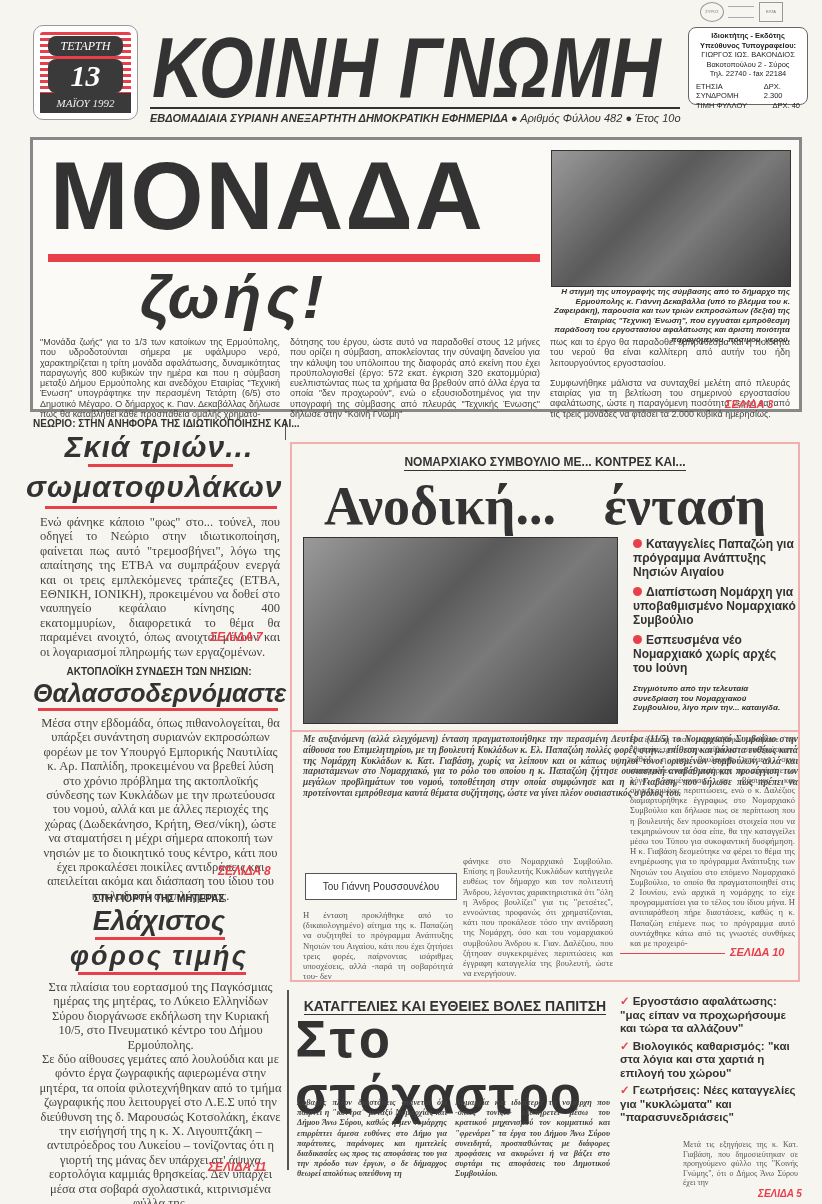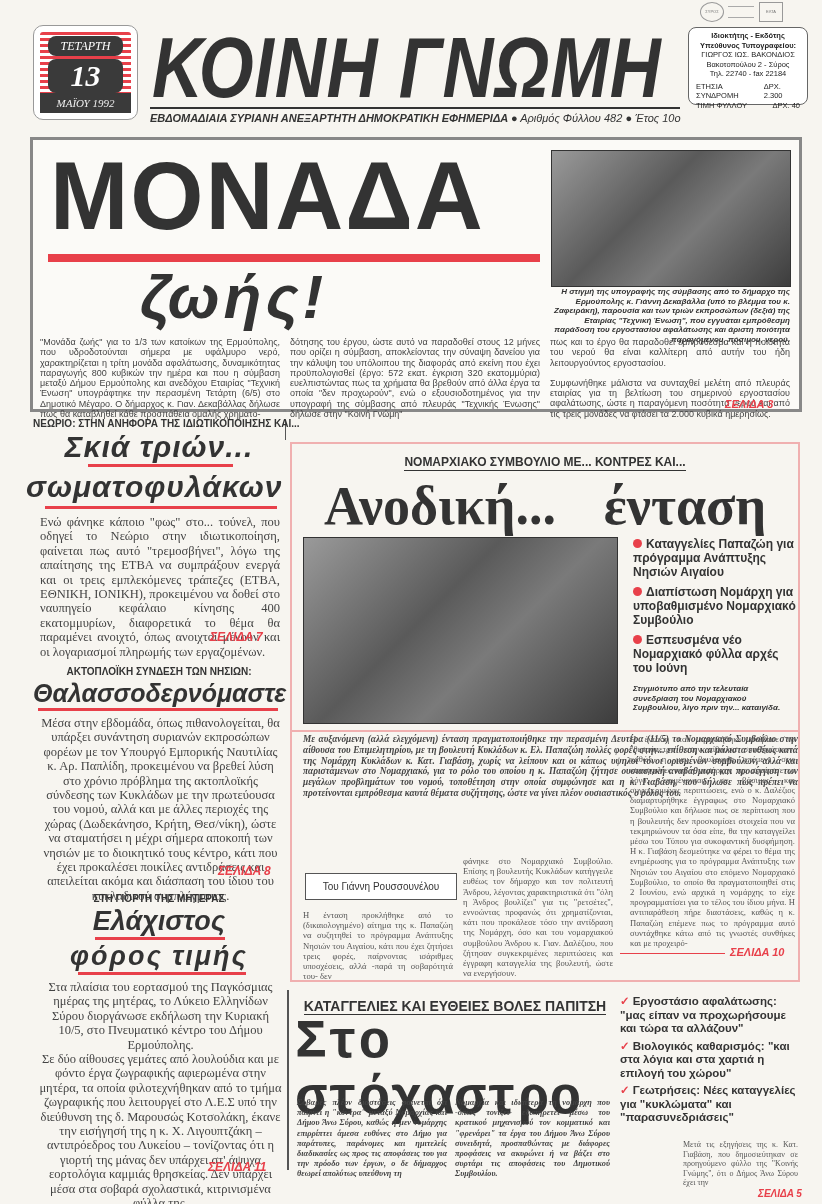--- a/index.html
+++ b/index.html
@@ -149,21 +149,21 @@
 <div class="abs midbox2"></div>
 <div class="abs midkicker"><span>ΝΟΜΑΡΧΙΑΚΟ ΣΥΜΒΟΥΛΙΟ ΜΕ... ΚΟΝΤΡΕΣ ΚΑΙ...</span></div>
 <div class="abs anodiki">
   <span>Ανοδική...</span>
   <span>ένταση</span>
 </div>
 <div class="abs photo photo2"></div>
 <div class="abs bullets">
   <div class="bullet"><span class="dot"></span><span>Καταγγελίες Παπαζώη για πρόγραμμα Ανάπτυξης Νησιών Αιγαίου</span></div>
   <div class="bullet"><span class="dot"></span><span>Διαπίστωση Νομάρχη για υποβαθμισμένο Νομαρχιακό Συμβούλιο</span></div>
-  <div class="bullet"><span class="dot"></span><span>Εσπευσμένα νέο Νομαρχιακό φύλλα αρχές του Ιούνη</span></div>
+  <div class="bullet"><span class="dot"></span><span>Εσπευσμένα νέο Νομαρχιακό χωρίς αρχές του Ιούνη</span></div>
 </div>
 <div class="abs caption-it cap2">Στιγμιότυπο από την τελευταία συνεδρίαση του Νομαρχιακού Συμβουλίου, λίγο πριν την... καταιγίδα.</div>
 <div class="abs lead2">Με αυξανόμενη (αλλά ελεγχόμενη) ένταση πραγματοποιήθηκε την περασμένη Δευτέρα (11/5) το Νομαρχιακό Συμβούλιο στην αίθουσα του Επιμελητηρίου, με τη βουλευτή Κυκλάδων κ. Ελ. Παπαζώη πολλές φορές στην... επίθεση και μάλιστα ευθέως κατά της Νομάρχη Κυκλάδων κ. Κατ. Γιαβάση, χωρίς να λείπουν και οι κάπως υψηλοί τόνοι ορισμένων συμβούλων, αλλά και παριστάμενων στο Νομαρχιακό, για το ρόλο του οποίου η κ. Παπαζώη ζήτησε ουσιαστική αναβάθμιση και προσέγγιση των μεγάλων προβλημάτων του νομού, τοποθέτηση στην οποία συμφώνησε και η κ. Γιαβάση, που δήλωσε πως πρέπει να προτείνονται εμπρόθεσμα καυτά θέματα συζήτησης, ώστε να γίνει πλέον ουσιαστικός ο ρόλος του.</div>
 <div class="abs bylinebox">Του Γιάννη Ρουσσουνέλου</div>
 <div class="abs small-serif" style="left:303px;top:910px;width:150px;">Η ένταση προκλήθηκε από το (δικαιολογημένο) αίτημα της κ. Παπαζώη να συζητηθεί το πρόγραμμα Ανάπτυξης Νησιών του Αιγαίου, κάτι που έχει ζητήσει τρεις φορές, παίρνοντας ισάριθμες υποσχέσεις, αλλά -παρά τη σοβαρότητά του- δεν</div>
 <div class="abs small-serif" style="left:463px;top:856px;width:150px;">φάνηκε στο Νομαρχιακό Συμβούλιο. Επίσης η βουλευτής Κυκλάδων κατήγγειλε ευθέως τον δήμαρχο και τον πολιτευτή Άνδρου, λέγοντας χαρακτηριστικά ότι "όλη η Άνδρος βουλίζει" για τις "ρετσέτες", εννοώντας προφανώς ότι χρηματίζονται, κάτι που προκάλεσε τόσο την αντίδραση της Νομάρχη, όσο και του νομαρχιακού συμβούλου Άνδρου κ. Γιαν. Δαλέζιου, που ζήτησαν συγκεκριμένες περιπτώσεις και έγγραφη καταγγελία της βουλευτή, ώστε να ενεργήσουν.</div>
 <div class="abs small-serif" style="left:630px;top:734px;width:165px;">Η ένταση που προκλήθηκε ανέβασε το "θερμόμετρο" στην αίθουσα συνεδριάσεων, καθώς η μεν βουλευτής επέμενε στις καταγγελίες και η νομάρχης της αφαίρεσε το λόγο, επιμένοντας σε βάσιμες και συγκεκριμένες περιπτώσεις, ενώ ο κ. Δαλέζιος διαμαρτυρήθηκε έγγραφως στο Νομαρχιακό Συμβούλιο και δήλωσε πως σε περίπτωση που η βουλευτής δεν προσκομίσει στοιχεία που να τεκμηριώνουν τα όσα είπε, θα την καταγγείλει μέσω του Τύπου για συκοφαντική δυσφήμηση. Η κ. Γιαβάση δεσμεύτηκε να φέρει το θέμα της ενημέρωσης για το πρόγραμμα Ανάπτυξης των Νησιών του Αιγαίου στο επόμενο Νομαρχιακό Συμβούλιο, το οποίο θα πραγματοποιηθεί στις 2 Ιουνίου, ενώ αρχικά η νομάρχης το είχε προγραμματίσει για το τέλος του ίδιου μήνα. Η αντιπαράθεση πήρε διαστάσεις, καθώς η κ. Παπαζώη επέμενε πως το πρόγραμμα αυτό συντάχθηκε κάτω από τις γνωστές συνθήκες και με προχειρό-</div>
 <div class="abs" style="left:620px;top:953px;width:105px;height:1px;background:#e8404a;"></div>
 <div class="abs selida sel10">ΣΕΛΙΔΑ 10</div>
 

